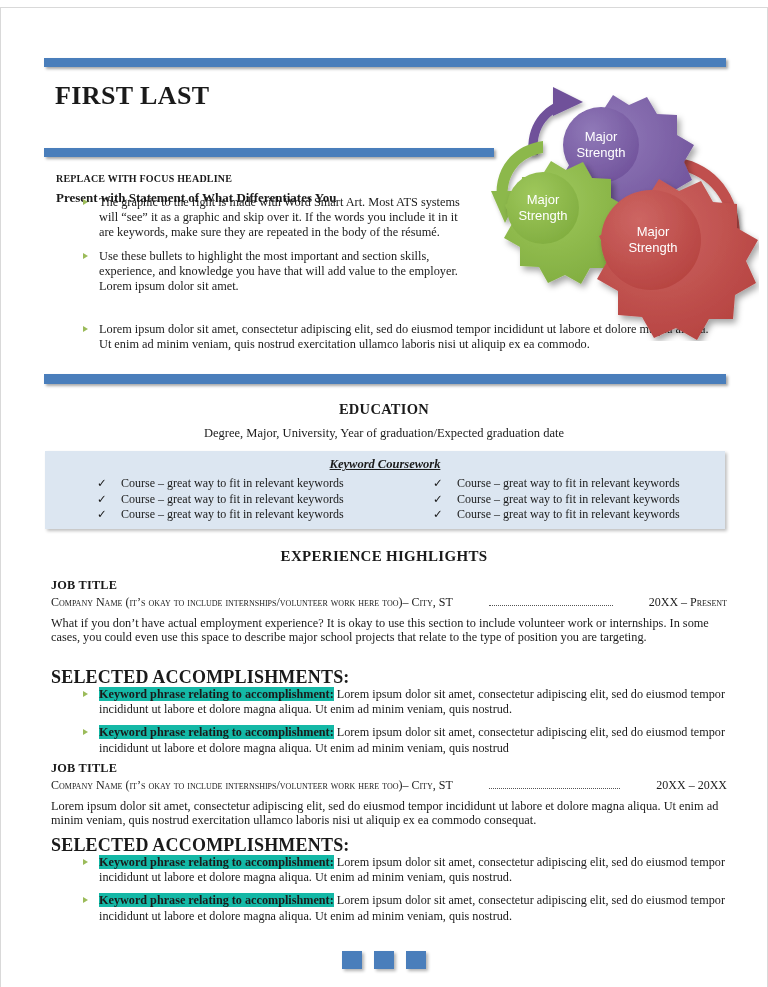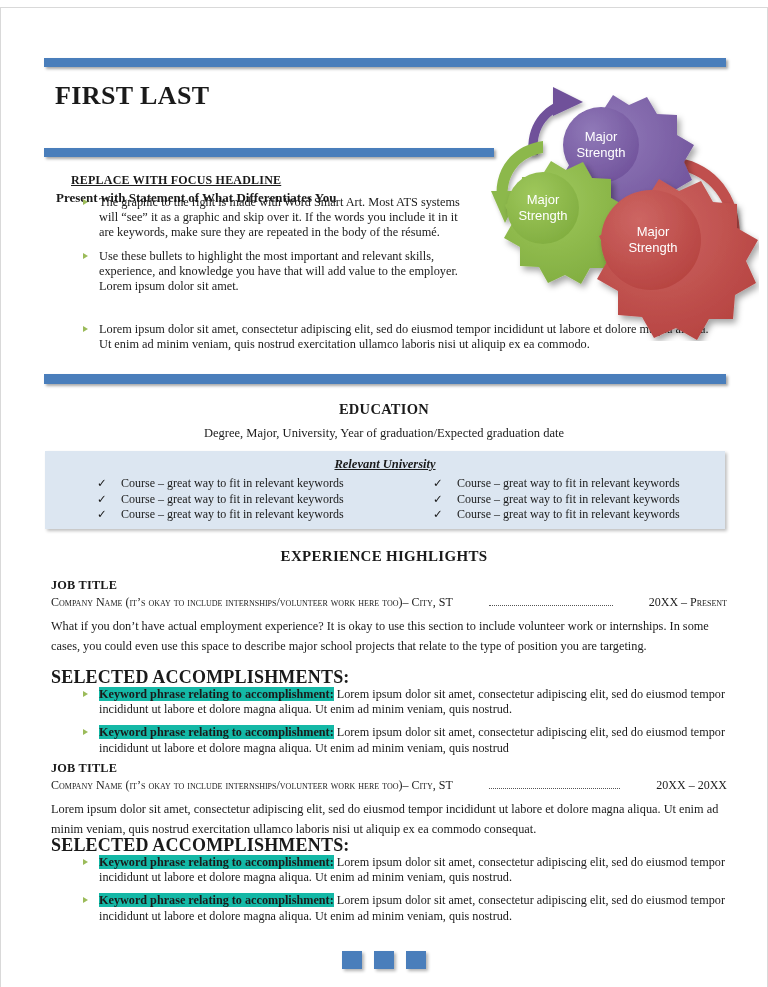--- a/index.html
+++ b/index.html
@@ -36,22 +36,22 @@
     font-family:"Liberation Serif", serif;
   }
   .contact{
     position:absolute;left:55px;top:103px;
     font-size:12.5px;line-height:15px;font-weight:bold;
   }
   .contact .sep{font-size:10px;vertical-align:1px;padding:0 3px;}
 
   
   .headline{
-    position:absolute;left:70px;top:165px;
-    font-size:12px;font-weight:bold;letter-spacing:.2px;text-decoration:underline;
+    position:absolute;left:55px;top:165px;
+    font-size:10px;font-weight:bold;letter-spacing:.2px;
   }
   .subheadline{
     position:absolute;left:55px;top:182px;
     font-size:13px;font-weight:bold;
   }
 
   
   .blist{position:absolute;margin:0;padding:0;list-style:none;}
   .blist li{
     position:relative;
@@ -128,21 +128,21 @@
   }
   .company-line .leader{
     flex:1 1 auto;
     overflow:hidden;
     height:11px;
     border-bottom:1.4px dotted #555;
     margin:0 0 2px 0;
   }
   .para{
     position:absolute;left:50px;width:676px;
-    font-size:12.3px;line-height:20px;
+    font-size:12.3px;line-height:14px;
   }
   .sel-acc{
     position:absolute;left:50px;
     font-size:18px;font-weight:bold;letter-spacing:.2px;
   }
   .acc-list{position:absolute;left:78px;width:648px;margin:0;padding:0;list-style:none;}
   .acc-list li{
     position:relative;padding-left:20px;margin-bottom:8px;
     font-size:12.2px;line-height:15.2px;
   }
@@ -175,21 +175,21 @@
   <div class="rule" id="rule-mid"></div>
   <div class="rule" id="rule-bottom"></div>
 
   <div class="name">FIRST LAST</div>
 
   <div class="headline">REPLACE WITH FOCUS HEADLINE</div>
   <div class="subheadline">Present with Statement of What Differentiates You</div>
 
   <ul class="blist" id="intro-bullets">
     <li>The graphic to the right is made with Word Smart Art. Most ATS systems will “see” it as a graphic and skip over it. If the words you include it in it are keywords, make sure they are repeated in the body of the résumé.</li>
-    <li>Use these bullets to highlight the most important and relevant skills, experience, and knowledge you have that will add value to the employer. Lorem ipsum dolor sit amet.</li>
+    <li>Use these bullets to highlight the most important and section skills, experience, and knowledge you have that will add value to the employer. Lorem ipsum dolor sit amet.</li>
   </ul>
 
   <ul class="blist" id="intro-bullets-wide">
     <li>Lorem ipsum dolor sit amet, consectetur adipiscing elit, sed do eiusmod tempor incididunt ut labore et dolore magna aliqua. Ut enim ad minim veniam, quis nostrud exercitation ullamco laboris nisi ut aliquip ex ea commodo.</li>
   </ul>
 
   <div class="smartart">
     <svg width="268" height="258" viewBox="0 0 268 258" xmlns="http://www.w3.org/2000/svg">
       <defs>
         <radialGradient id="gPurple" cx="38%" cy="32%" r="78%">
@@ -250,21 +250,21 @@
         <text x="162" y="153" text-anchor="middle" font-family="Liberation Sans, sans-serif" font-size="13" fill="#ffffff">Major</text>
         <text x="162" y="169" text-anchor="middle" font-family="Liberation Sans, sans-serif" font-size="13" fill="#ffffff">Strength</text>
       </g>
     </svg>
   </div>
 
   <div class="section-title" id="education-title">EDUCATION</div>
   <div class="degree-line">Degree, Major, University, Year of graduation/Expected graduation date</div>
 
   <div class="coursebox">
-    <div class="cb-title">Relevant University</div>
+    <div class="cb-title">Keyword Coursework</div>
     <div class="cb-cols">
       <div class="cb-col">
         <ul>
           <li>Course – great way to fit in relevant keywords</li>
           <li>Course – great way to fit in relevant keywords</li>
           <li>Course – great way to fit in relevant keywords</li>
         </ul>
       </div>
       <div class="cb-col right">
         <ul>

